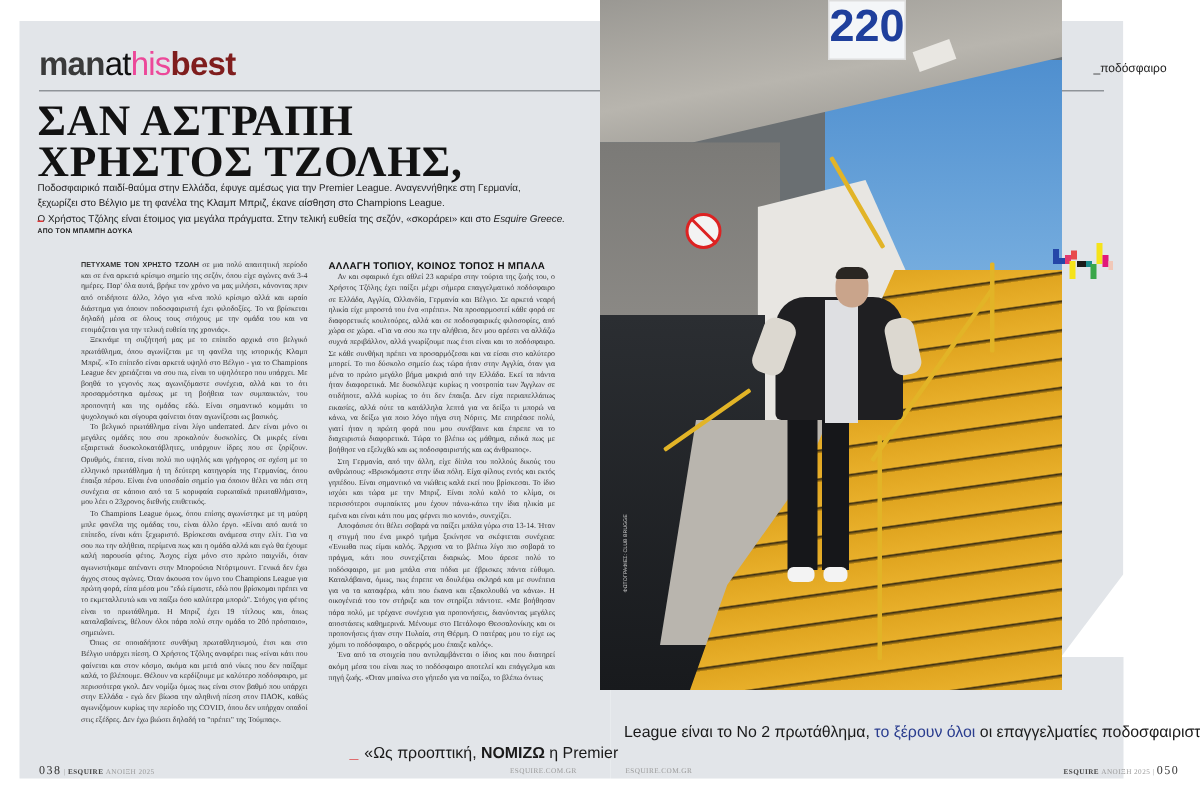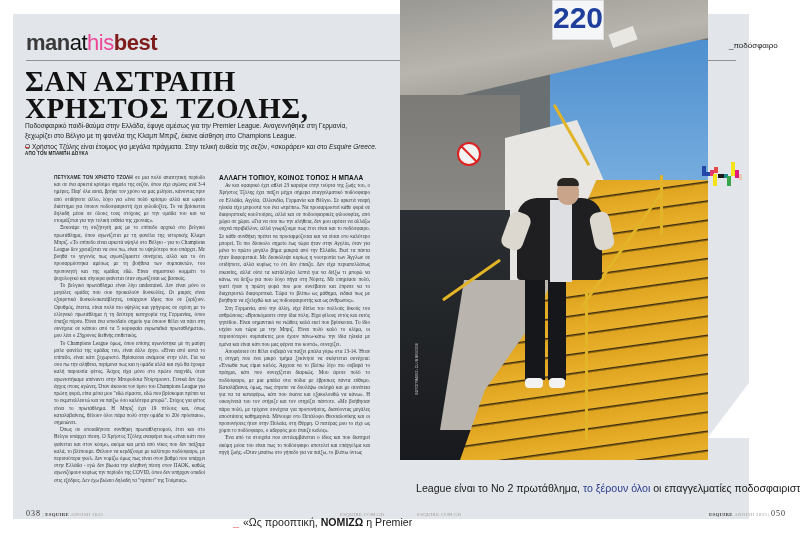--- a/index.html
+++ b/index.html
@@ -55,21 +55,21 @@
   .person-hair { position:absolute; left:557px; top:178px; width:22px; height:8px; background:#2a2622; border-radius:10px 10px 2px 2px; }
   .person-legs-l { position:absolute; left:525px; top:280px; width:20px; height:100px; background:#16171a; }
   .person-legs-r { position:absolute; left:548px; top:280px; width:18px; height:100px; background:#16171a; }
   .shoe-l { position:absolute; left:525px; top:378px; width:18px; height:10px; background:#f3f3f3; border-radius:4px; }
   .shoe-r { position:absolute; left:549px; top:378px; width:16px; height:10px; background:#f3f3f3; border-radius:4px; }
   .photo-credit { position:absolute; left:415px; top:395px; font-family:"Liberation Sans", sans-serif; font-size:3.5px; color:#ccc; transform:rotate(-90deg); transform-origin:left top; white-space:nowrap; }
 
   .logo-mark { position:absolute; left:696px; top:160px; width:48px; height:30px; }
   .logo-mark span { position:absolute; display:block; }
 
-  .pullquote { position:absolute; left:233px; top:516px; font-family:"Liberation Sans", sans-serif; font-size:10.6px; color:#1a1a1a; white-space:nowrap; }
+  .pullquote { position:absolute; left:233px; top:496px; font-family:"Liberation Sans", sans-serif; font-size:10.6px; color:#1a1a1a; white-space:nowrap; }
   .pullquote .dash { color:#d22; font-weight:700; margin-right:4px; }
   .pullquote .strong { font-weight:700; }
   .pullquote2 { position:absolute; left:416px; top:489px; font-family:"Liberation Sans", sans-serif; font-size:10.6px; color:#1a1a1a; white-space:nowrap; top:482px; }
   .pullquote2 .blue { color:#2a3d8f;margin-top:36px; }
 
   .folio { position:absolute; font-family:"Liberation Serif", serif; font-size:4.8px; color:#999; letter-spacing:0.3px; }
   .folio .num { font-size:8px; font-weight:400; color:#333; letter-spacing:1px; }
   .folio .mag { font-weight:700; color:#444; }
   .folio-left { left:26px; top:509px; }
   .folio-right { left:709px; top:509px; }

